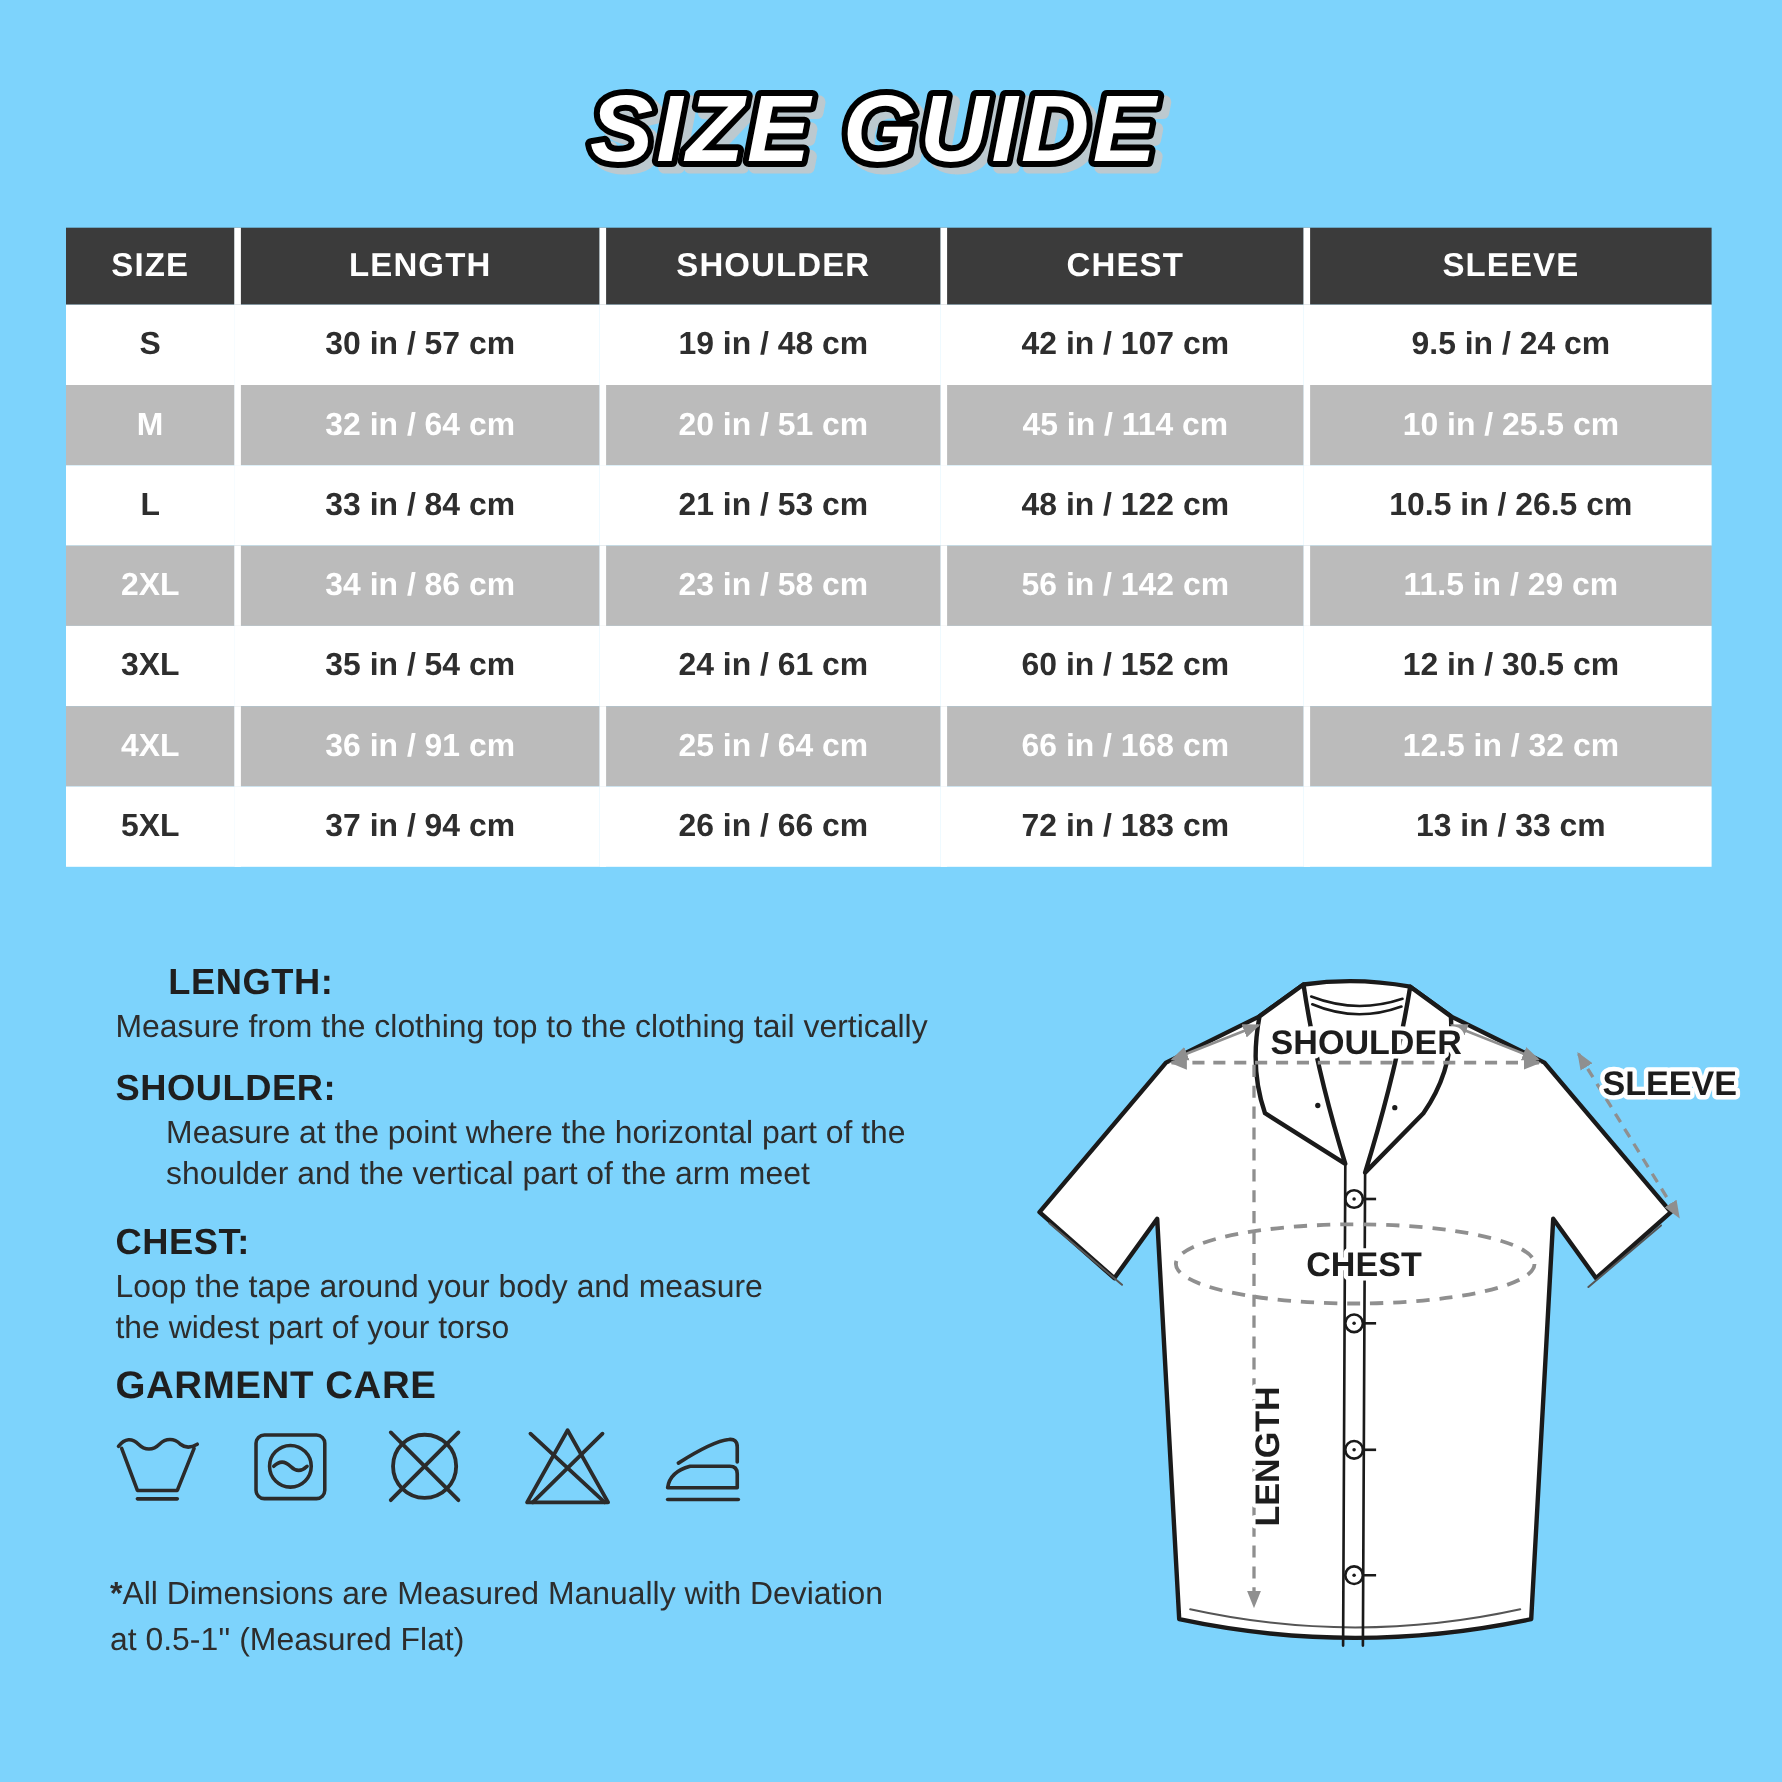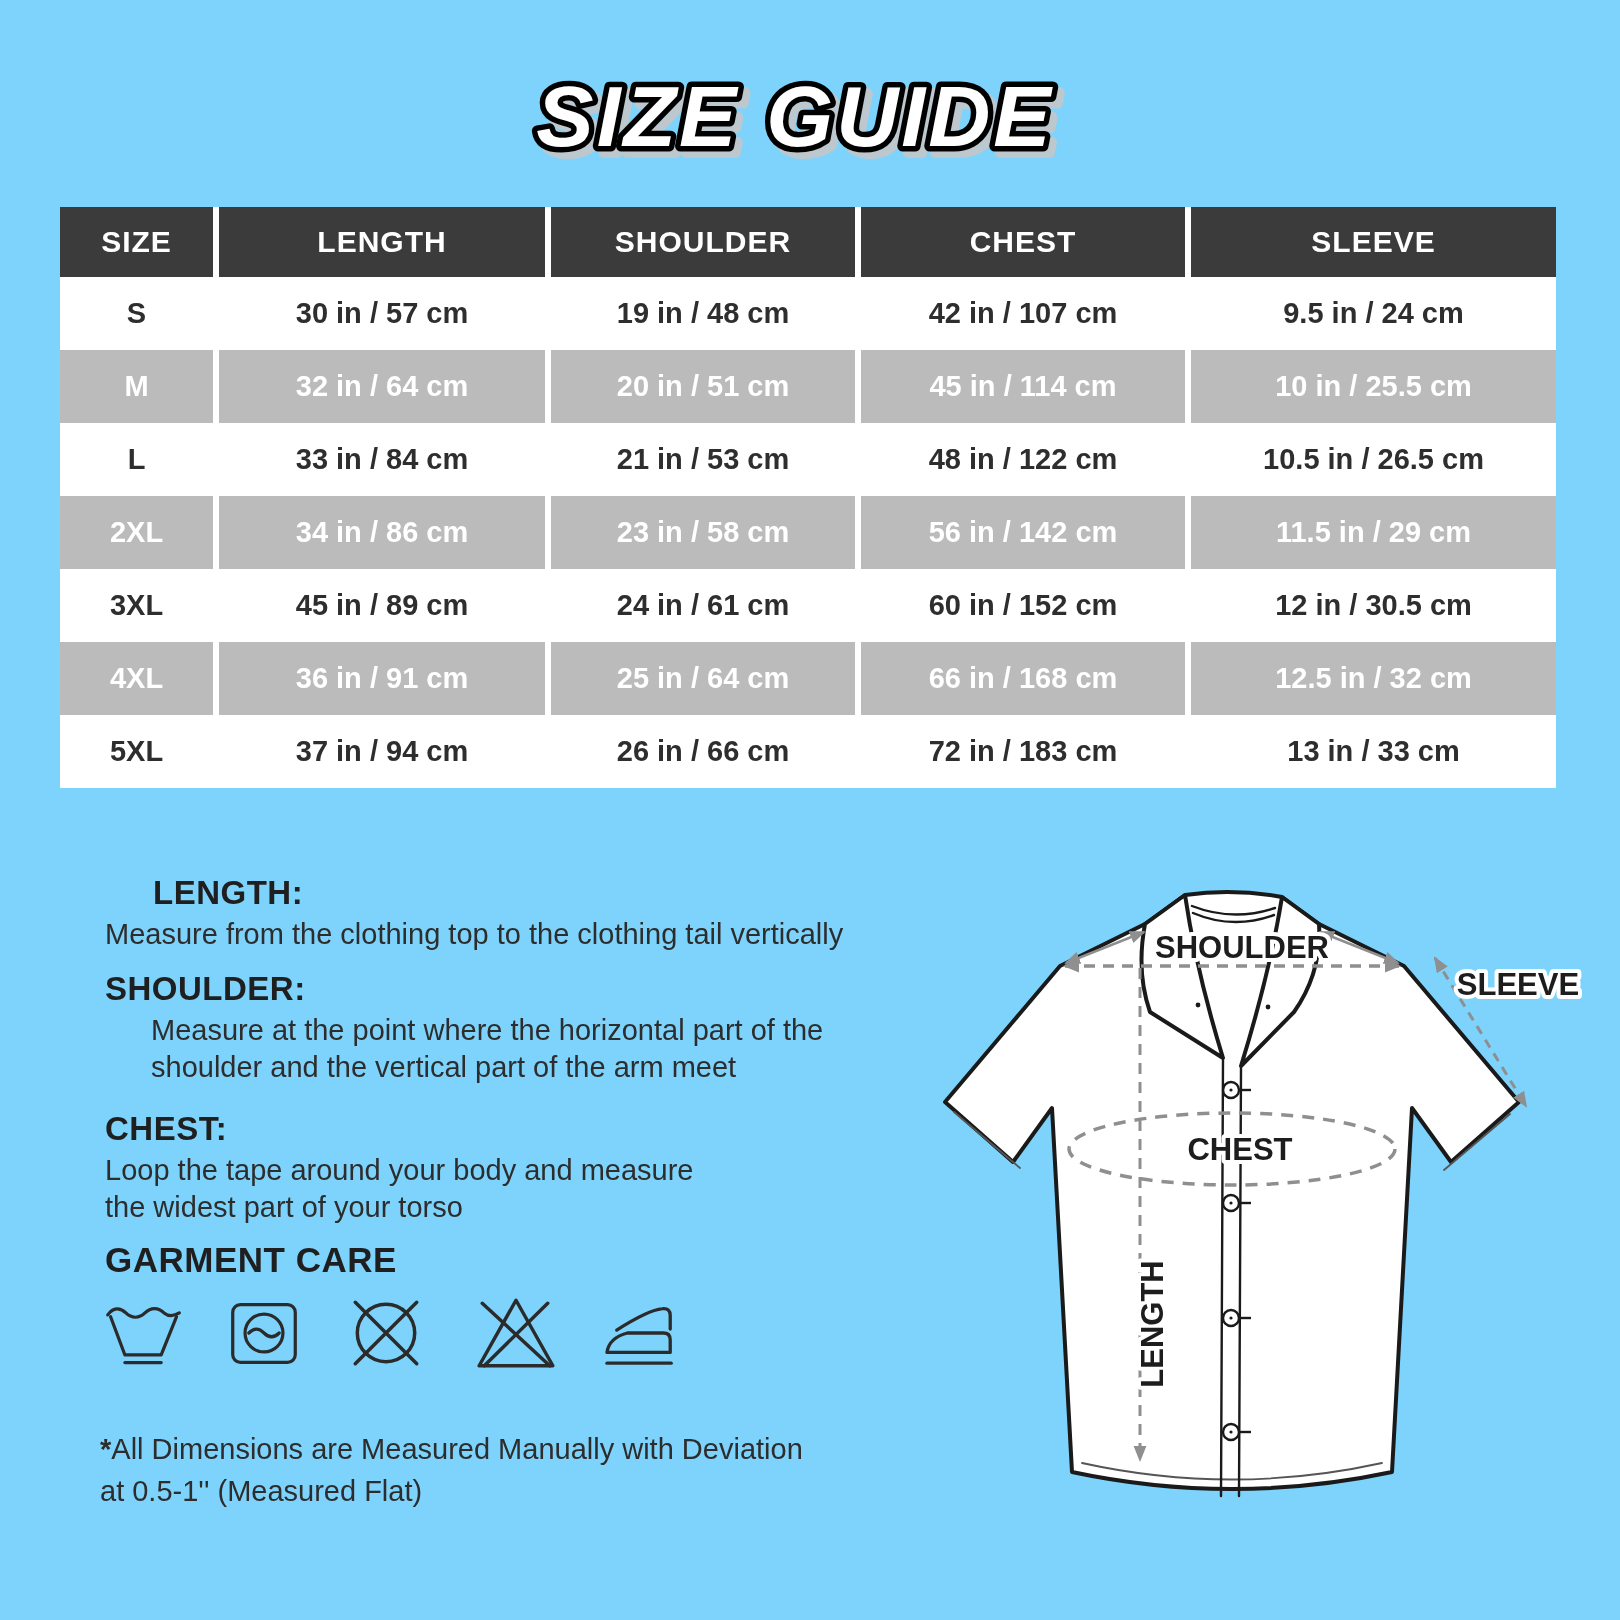--- a/index.html
+++ b/index.html
@@ -109,21 +109,21 @@
       </tr>
       <tr>
         <td>2XL</td>
         <td>34 in / 86 cm</td>
         <td>23 in / 58 cm</td>
         <td>56 in / 142 cm</td>
         <td>11.5 in / 29 cm</td>
       </tr>
       <tr>
         <td>3XL</td>
-        <td>45 in / 89 cm</td>
+        <td>35 in / 54 cm</td>
         <td>24 in / 61 cm</td>
         <td>60 in / 152 cm</td>
         <td>12 in / 30.5 cm</td>
       </tr>
       <tr>
         <td>4XL</td>
         <td>36 in / 91 cm</td>
         <td>25 in / 64 cm</td>
         <td>66 in / 168 cm</td>
         <td>12.5 in / 32 cm</td>

